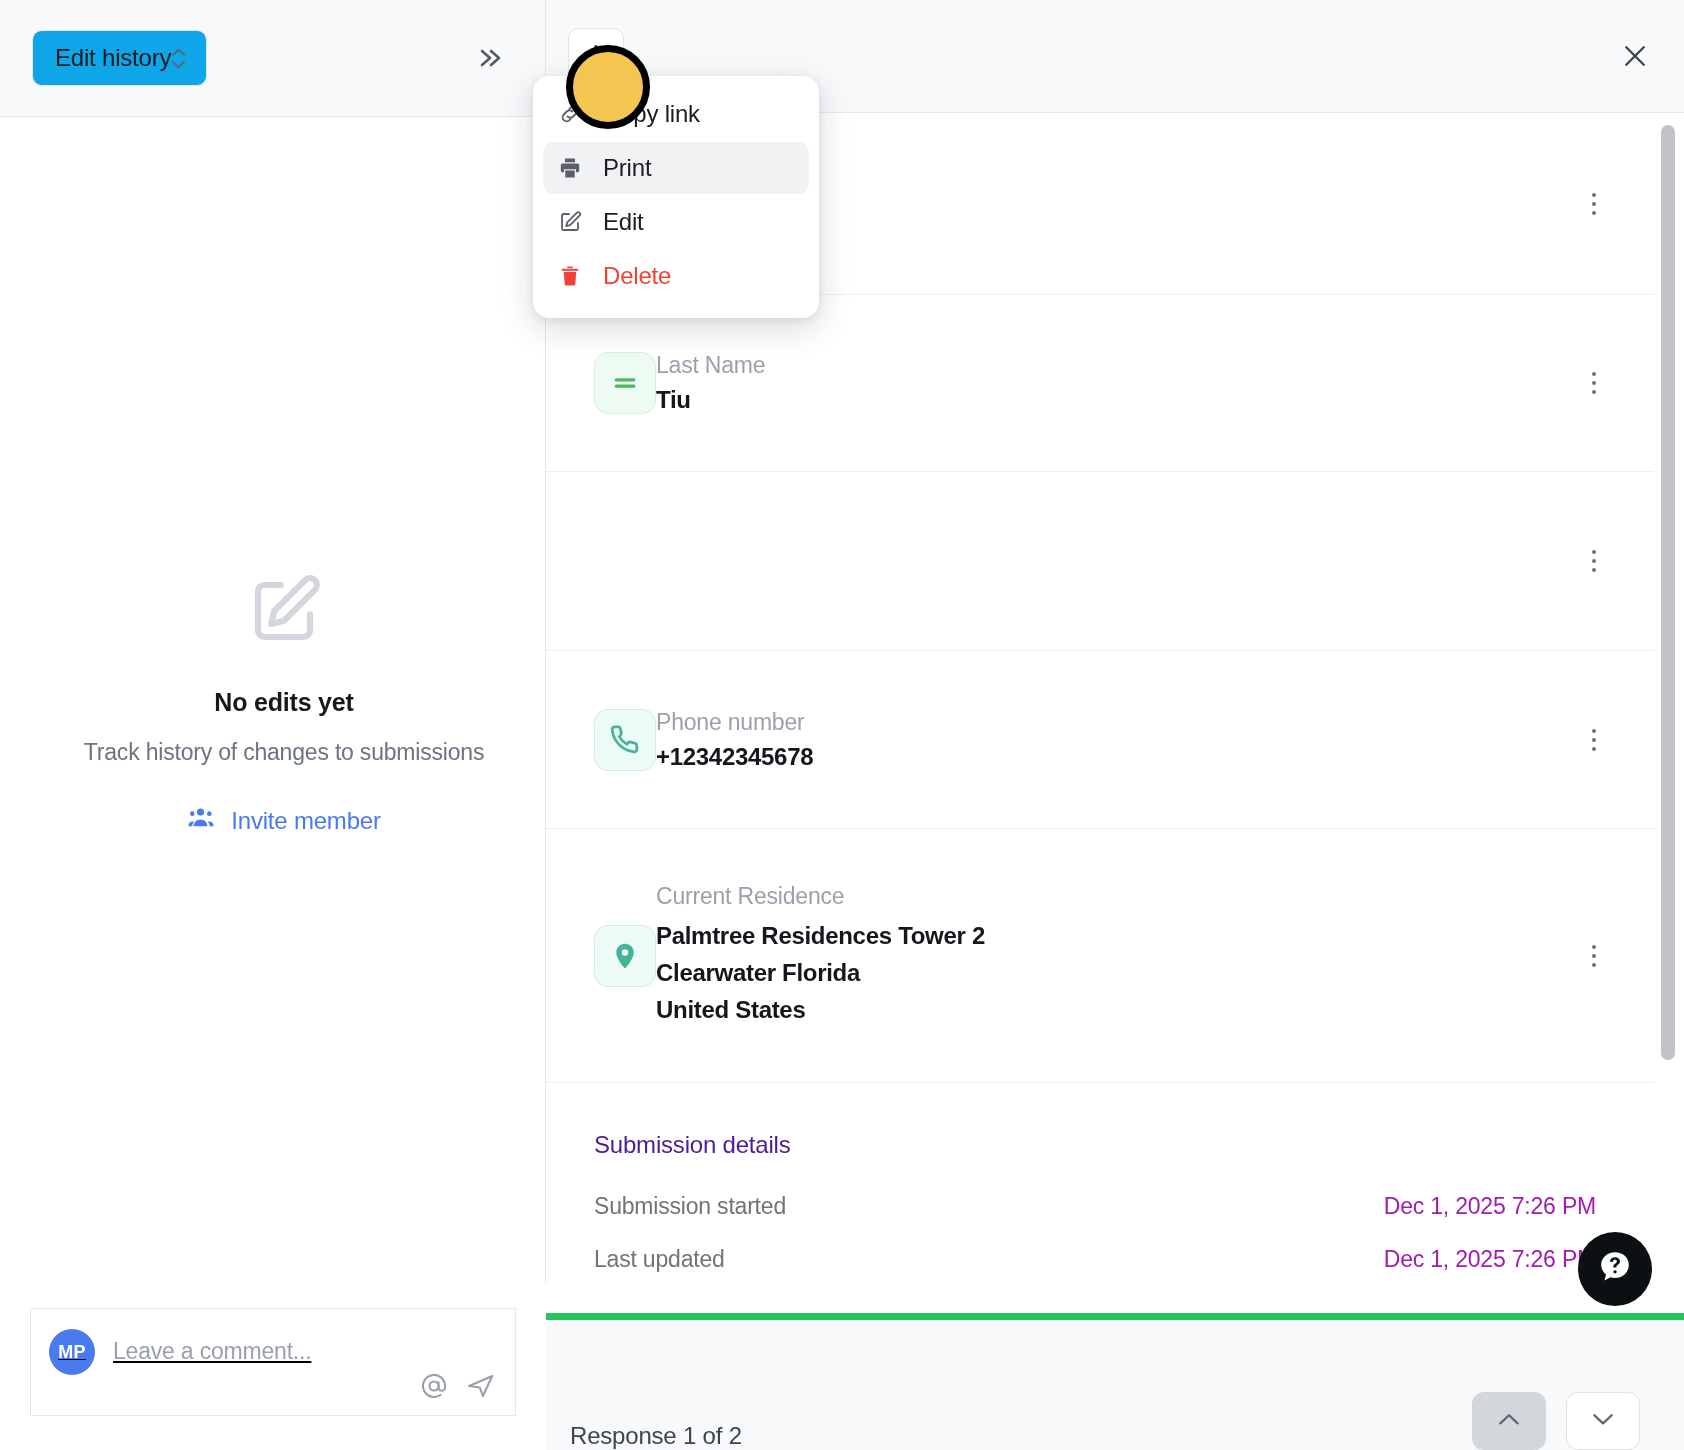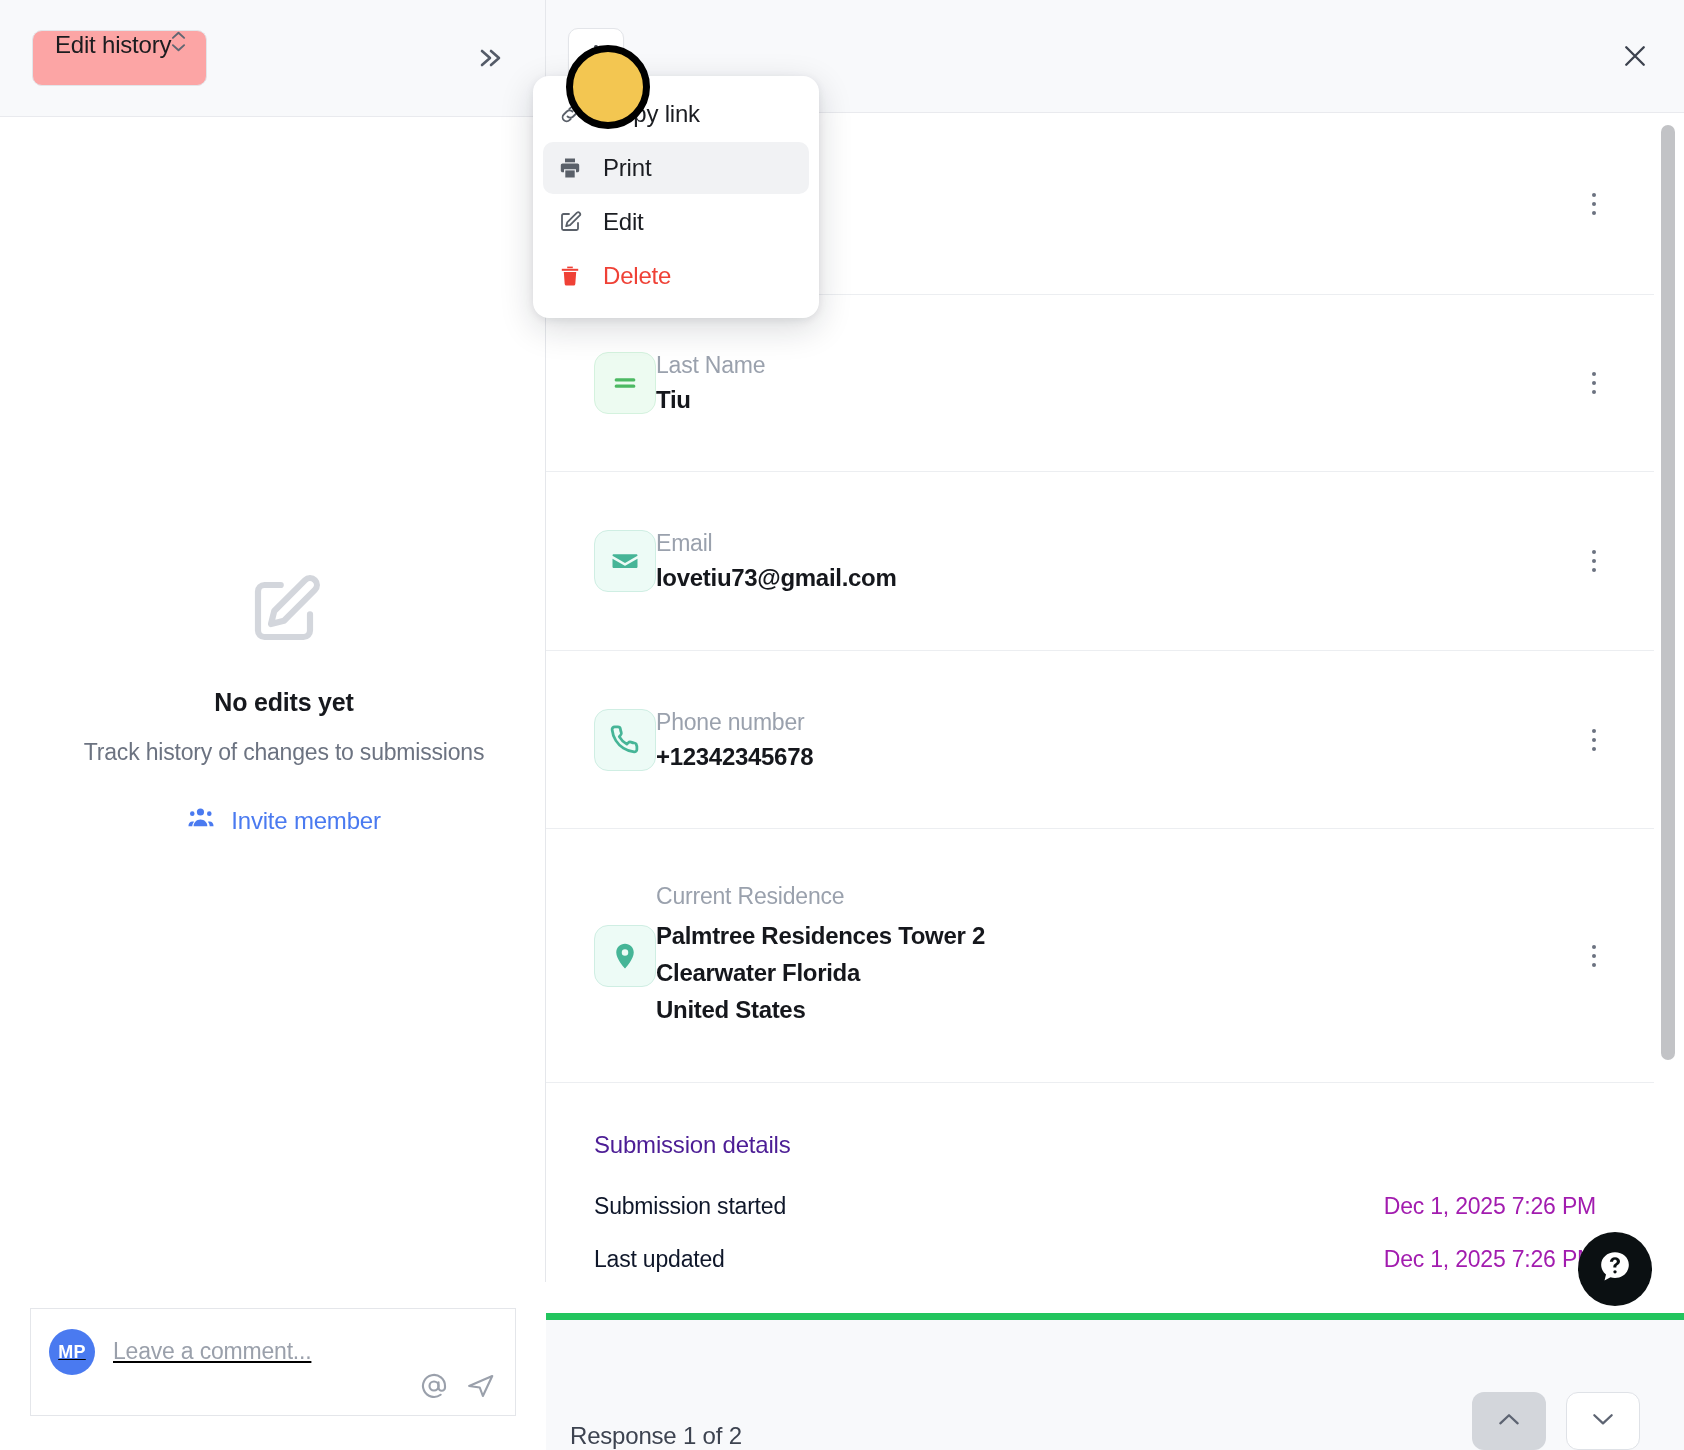--- a/index.html
+++ b/index.html
@@ -22,24 +22,24 @@
   .left-header {
     height: 117px;
     background: #f8f9fb;
     border-bottom: 1px solid #e9eaee;
     display: flex; align-items: center;
     padding: 0 32px;
     flex-shrink: 0;
   }
   .edit-history-select {
     height: 56px;
-    background: #fca5a5;
+    background: #0ea5e9;
     border: 1px solid #e3e5e9;
     border-radius: 10px;
-    display: flex; 
+    display: flex; align-items: center;
     padding: 0 20px 0 22px;
     cursor: pointer;
   }
   .edit-history-label {
     font-size: 24px; color: #1b1c1f; letter-spacing: -0.2px;
   }
   .chev-updown { display: flex; flex-direction: column; align-items: center; gap: 3px; color: #5f6672; }
   .chev-updown svg { display: block; }
   .expand-btn {
     margin-left: auto;
@@ -170,21 +170,21 @@
   .row-email    { height: 179px; }
   .row-phone    { height: 178px; }
   .row-address  { height: 254px; }
 
   .details-block { padding: 48px 58px 10px 48px; }
   .details-title { font-size: 24px; color: #4c1d95; letter-spacing: -0.2px; margin-bottom: 34px; }
   .details-row {
     display: flex; justify-content: space-between; align-items: center;
     margin-bottom: 26px;
   }
-  .details-key { font-size: 23px; color: #0f172a; letter-spacing: -0.2px; }
+  .details-key { font-size: 23px; color: #737373; letter-spacing: -0.2px; }
   .details-val { font-size: 23px; color: #a21caf; letter-spacing: -0.2px; }
 
   
   .scrollbar-track {
     position: absolute; right: 7px; top: 0; width: 18px; height: 100%;
     background: transparent;
   }
   .scrollbar-thumb {
     position: absolute; top: 12px; left: 2px;
     width: 14px; height: 935px;
@@ -362,32 +362,20 @@
             </div>
           </div>
           <div class="row-kebab">
               <i></i>
               <i></i>
               <i></i>
             </div>
         </div>
 
         <div class="field-row row-email">
-          <div class="inner">
-            <div class="field-icon icon-teal">
-              <svg width="30" height="30" viewBox="0 0 24 24" fill="currentColor">
-                <path d="M3 6.5h18c.55 0 1 .45 1 1v.35l-10 5.8-10-5.8V7.5c0-.55.45-1 1-1Z"></path>
-                <path d="M2 10.1l9.5 5.5c.31.18.69.18 1 0L22 10.1v6.4c0 .55-.45 1-1 1H3c-.55 0-1-.45-1-1Z"></path>
-              </svg>
-            </div>
-            <div class="field-text">
-              <span class="field-label">Email</span>
-              <span class="field-value">lovetiu73@gmail.com</span>
-            </div>
-          </div>
           <div class="row-kebab">
               <i></i>
               <i></i>
               <i></i>
             </div>
         </div>
 
         <div class="field-row row-phone">
           <div class="inner">
             <div class="field-icon icon-teal">

